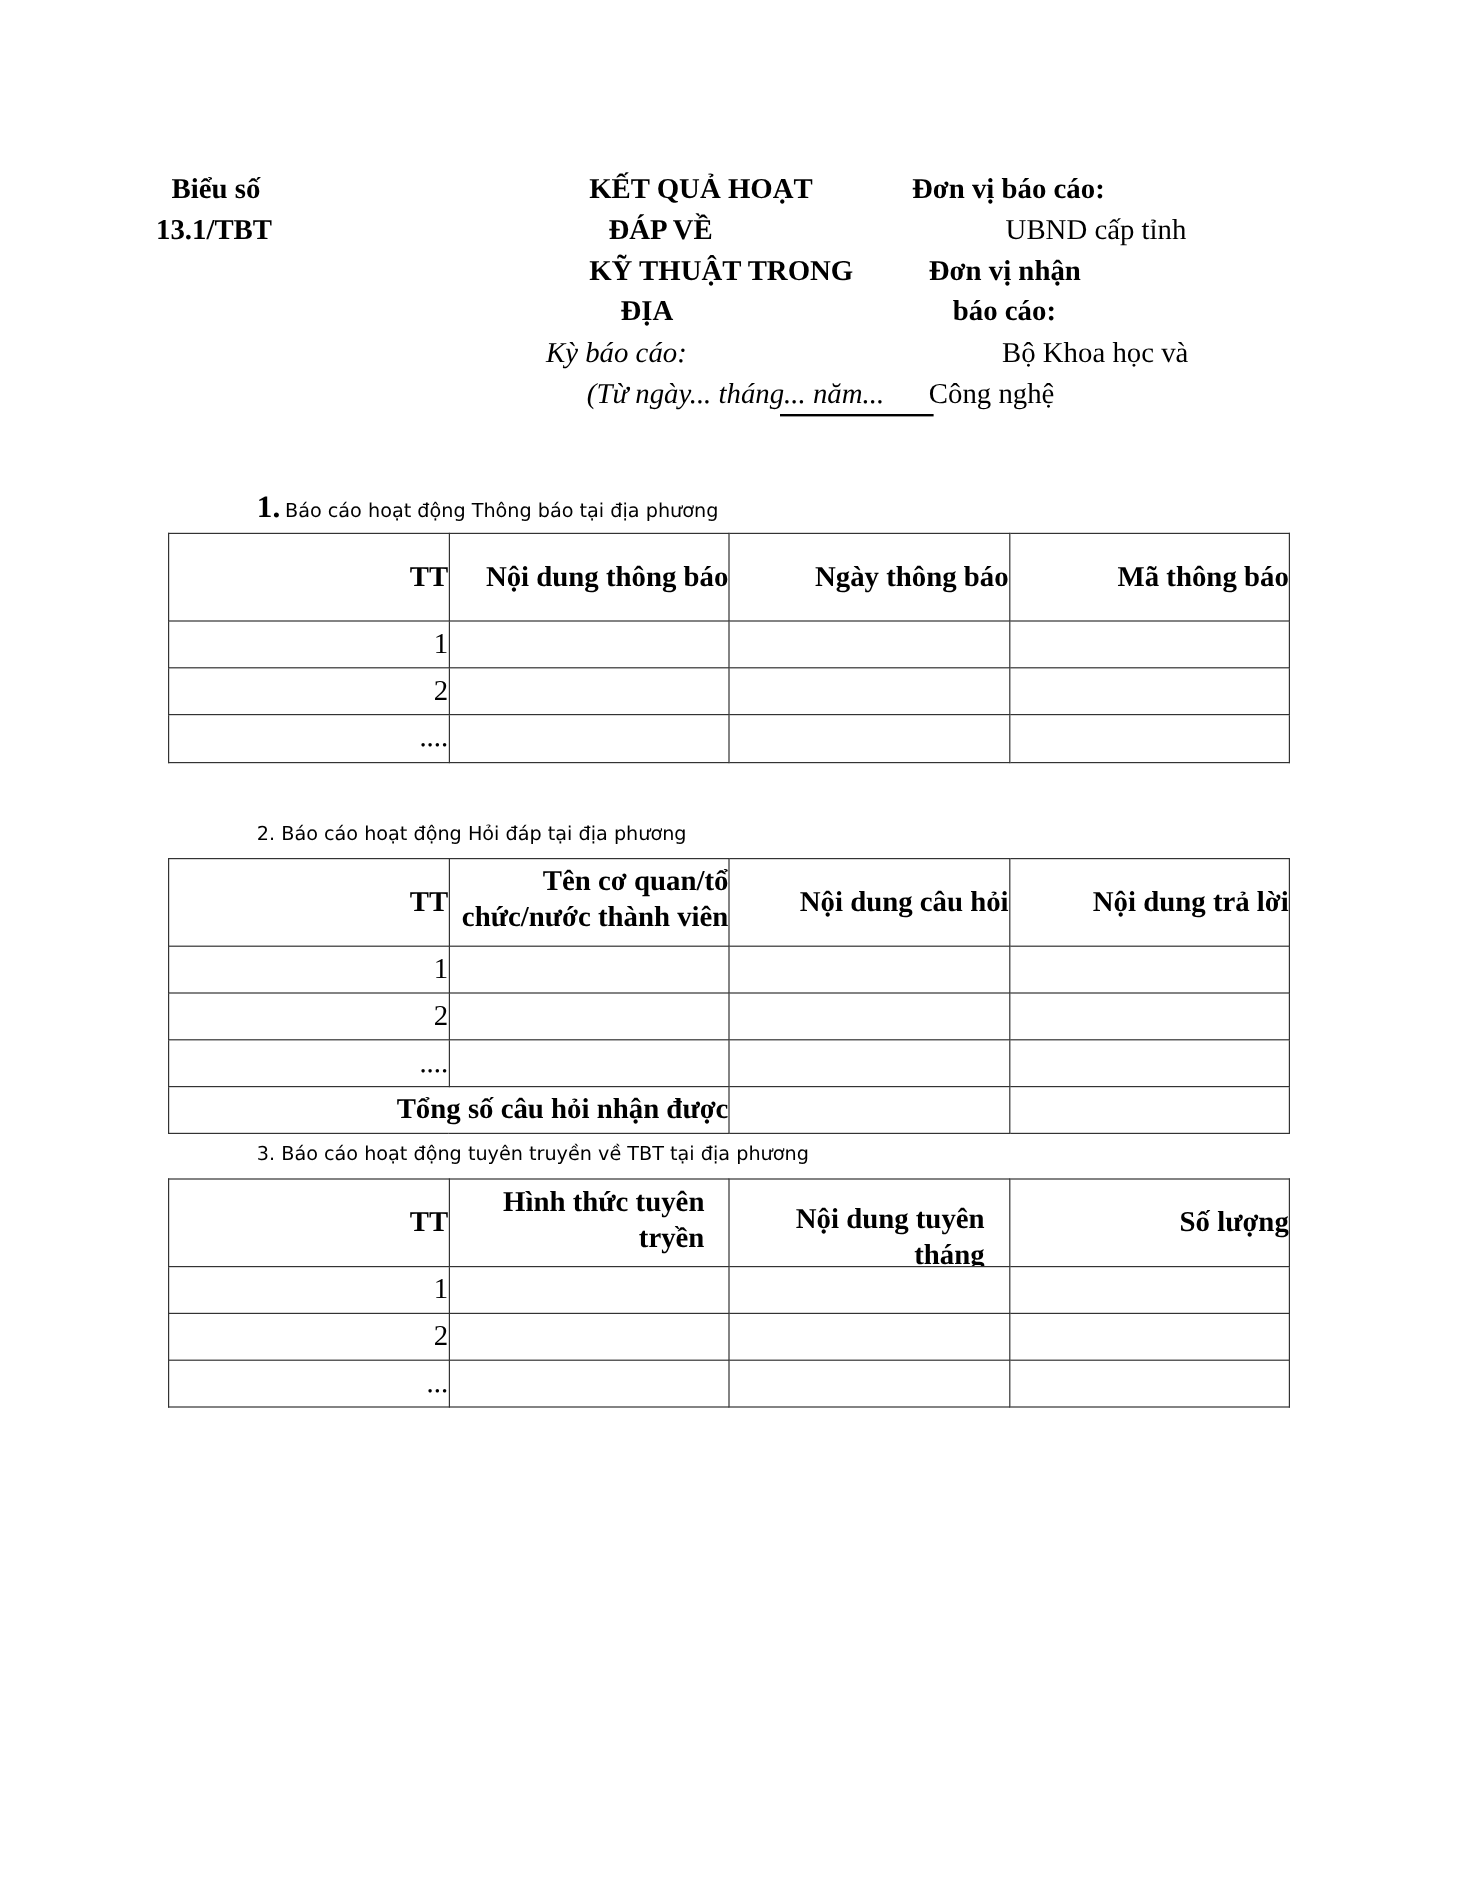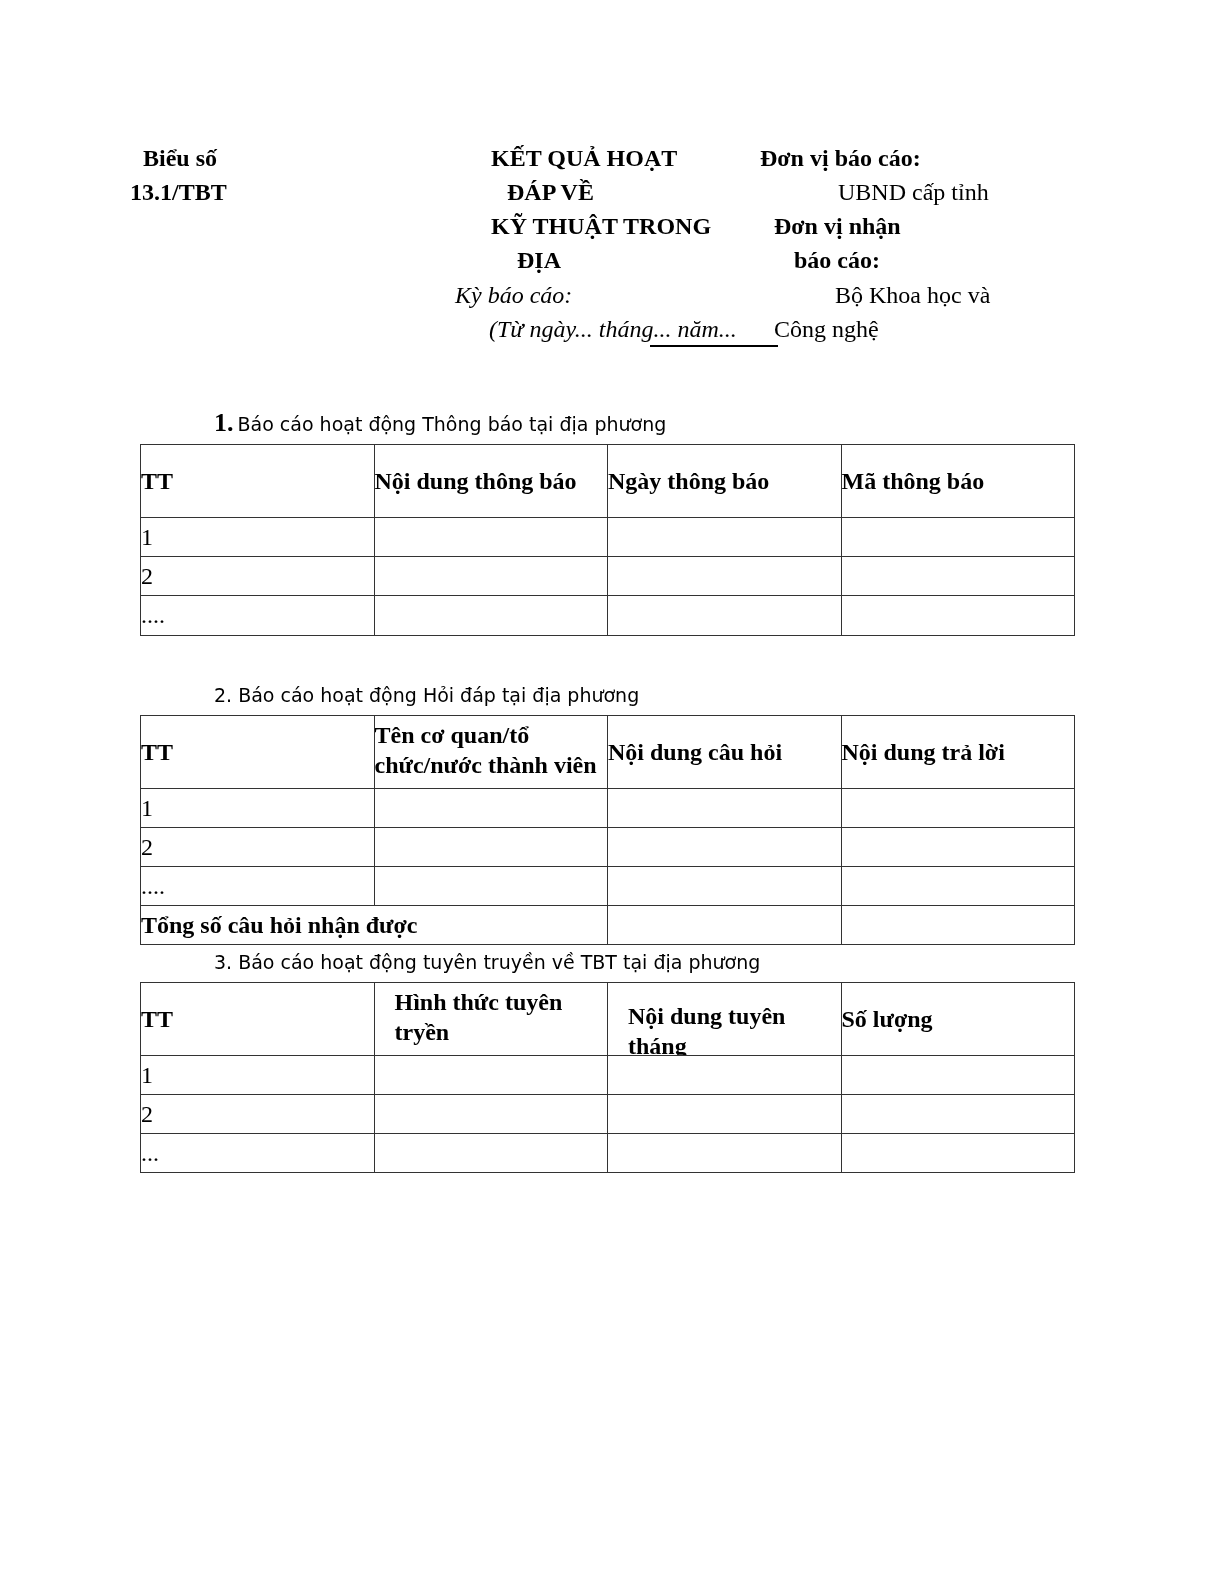--- a/index.html
+++ b/index.html
@@ -1,24 +1,24 @@
 <!DOCTYPE html>
 <html><head>
   <meta charset="utf-8">
   <style>
     html, body { margin: 0; padding: 0; background: #ffffff; }
     body { width: 1224px; height: 1584px; position: relative; overflow: hidden; color: #000; font-family: "Liberation Serif", serif; }
     .abs { position: absolute; white-space: nowrap; }
     .b { font-weight: bold; }
     .i { font-style: italic; }
     .serif { font-family: "Liberation Serif", serif; font-size: 24px; line-height: 34px; }
-    .sans { font-family: "DejaVu Sans", sans-serif; font-size: 19px; }
+    .sans { font-family: "DejaVu Sans", sans-serif; font-size: 16px; }
     .underline-bar { position: absolute; left: 650px; top: 345px; width: 128px; height: 2px; background: #000; }
     table.grid { position: absolute; left: 140px; width: 934px; border-collapse: collapse; table-layout: fixed; font-family: "Liberation Serif", serif; font-size: 24px; }
-    table.grid td { border: 1.5px solid #333; padding: 0; text-align: left; vertical-align: middle; overflow: hidden; }
+    table.grid td { border: 1.5px solid #333; padding: 0; text-align: right; vertical-align: middle; overflow: hidden; }
     table.grid col { width: 233.5px; }
     td.hdr { font-weight: bold; line-height: 30px; }
     td.top { vertical-align: top; padding-top: 8px; }
     td.clip { position: relative; margin-left: 30px; }
     td.clip .wrap { height: 72px; overflow: hidden; line-height: 30px; padding-top: 4px; box-sizing: border-box; }
     td.total { font-weight: bold; text-align: center; }
     td.total-left { font-weight: bold; vertical-align: top; padding-top: 4px; }
   </style>
 </head>
 <body>

